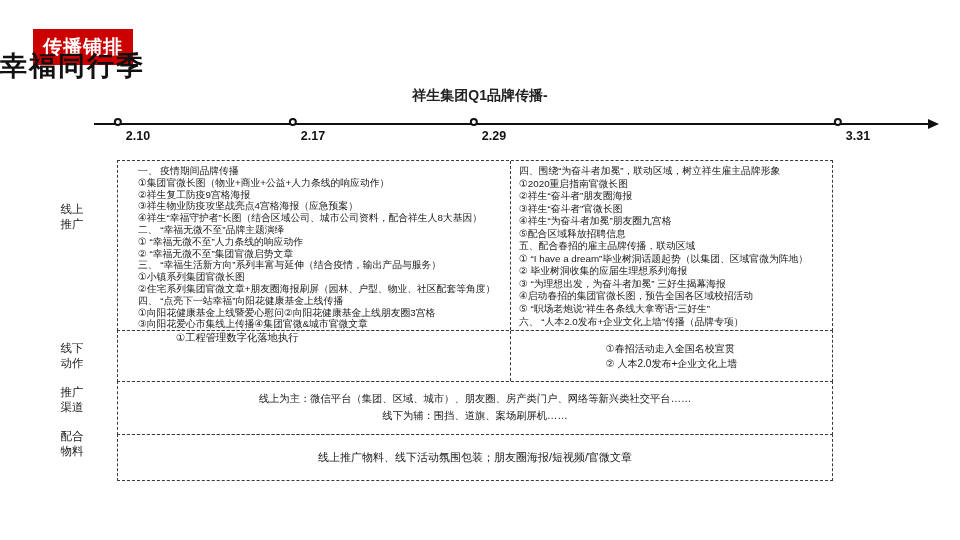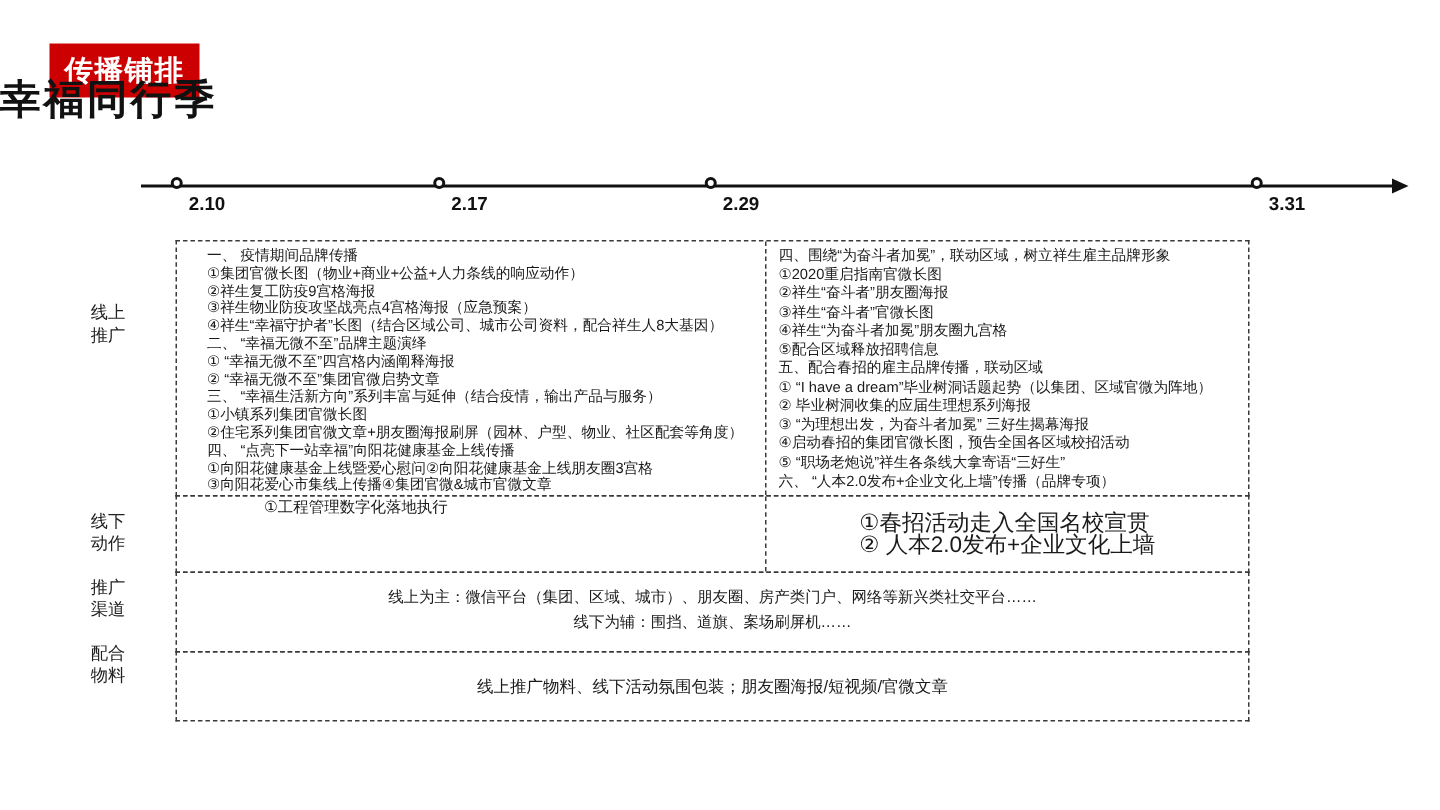--- a/index.html
+++ b/index.html
@@ -38,35 +38,36 @@
   .row-online .cell-l { padding: 4px 8px 0 20px; }
   .row-online .cell-r { padding: 4px 6px 0 8px; }
   .row-online .line { font-size: 9.8px; line-height: 11.8px; white-space: nowrap; }
   .row-online .cell-r .line { line-height: 12.55px; }
 
   .row-offline { top: 330px; height: 52px; }
   .row-offline .cell-l { display: flex; padding-left: 58px; }
   .row-offline .cell-l .line { font-size: 10.3px; }
   .row-offline .cell-r { display: flex; align-items: center; justify-content: center; }
   .row-offline .cell-r .inner { text-align: left; }
-  .row-offline .cell-r .line { font-size: 15px; line-height: 15px; }
+  .row-offline .cell-r .line { font-size: 10px; line-height: 15px; }
 
   .row-channels { top: 381px; height: 54px; padding-top: 9px; text-align: center; }
   .row-channels .line { font-size: 10.3px; line-height: 16.5px; }
 
   .row-materials { top: 434px; height: 47px; display: flex; align-items: center; justify-content: center; }
   .row-materials .line { font-size: 11px; }
 </style>
 </head>
 <body>
 
 <div class="stage">
 
   <div class="badge">传播铺排</div>
   <div class="title">幸福同行季</div>
+  <div class="subtitle">祥生集团Q1品牌传播-</div>
 
   <div class="tl-line"></div>
   <div class="tl-arrow"></div>
 
   <div class="tl-marker" style="left:118px">
     <div class="tl-dot"></div>
     <div class="tl-date">2.10</div>
   </div>
   <div class="tl-marker" style="left:293px">
     <div class="tl-dot"></div>
@@ -91,21 +92,21 @@
 物料</div>
 
   <div class="box row-online split">
     <div class="cell-l">
         <div class="line">一、 疫情期间品牌传播</div>
         <div class="line">①集团官微长图（物业+商业+公益+人力条线的响应动作）</div>
         <div class="line">②祥生复工防疫9宫格海报</div>
         <div class="line">③祥生物业防疫攻坚战亮点4宫格海报（应急预案）</div>
         <div class="line">④祥生“幸福守护者”长图（结合区域公司、城市公司资料，配合祥生人8大基因）</div>
         <div class="line">二、 “幸福无微不至”品牌主题演绎</div>
-        <div class="line">① “幸福无微不至”四宫格内涵阐释海报</div>
+        <div class="line">① “幸福无微不至”人力条线的响应动作</div>
         <div class="line">② “幸福无微不至”集团官微启势文章</div>
         <div class="line">三、 “幸福生活新方向”系列丰富与延伸（结合疫情，输出产品与服务）</div>
         <div class="line">①小镇系列集团官微长图</div>
         <div class="line">②住宅系列集团官微文章+朋友圈海报刷屏（园林、户型、物业、社区配套等角度）</div>
         <div class="line">四、 “点亮下一站幸福”向阳花健康基金上线传播</div>
         <div class="line">①向阳花健康基金上线暨爱心慰问②向阳花健康基金上线朋友圈3宫格</div>
         <div class="line">③向阳花爱心市集线上传播④集团官微&amp;城市官微文章</div>
       </div>
     <div class="cell-r">
         <div class="line">四、围绕“为奋斗者加冕”，联动区域，树立祥生雇主品牌形象</div>

